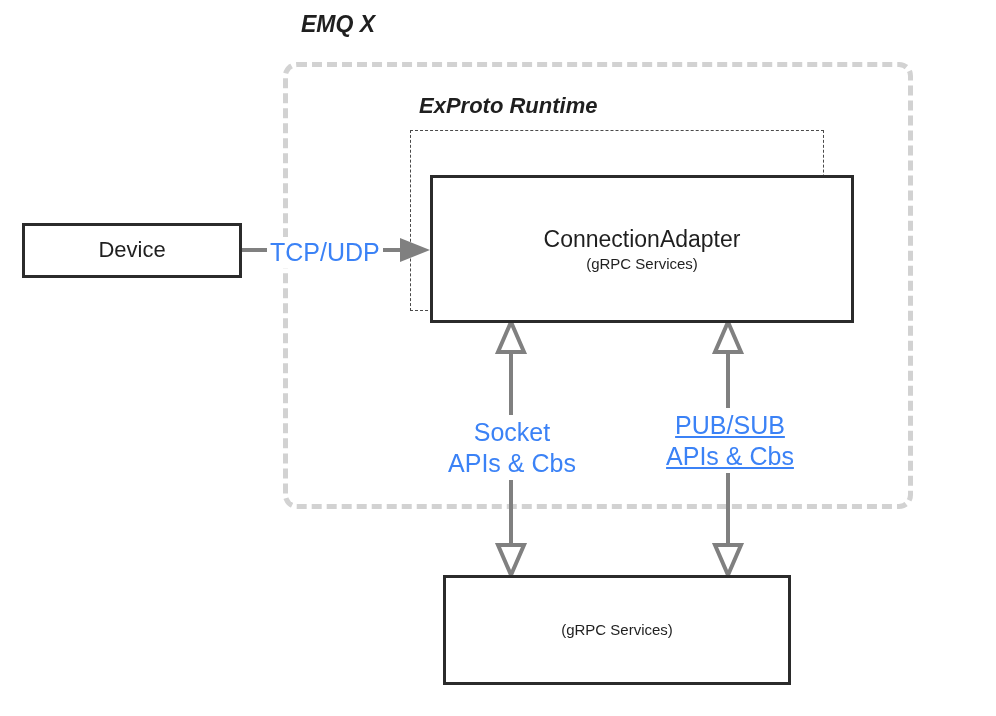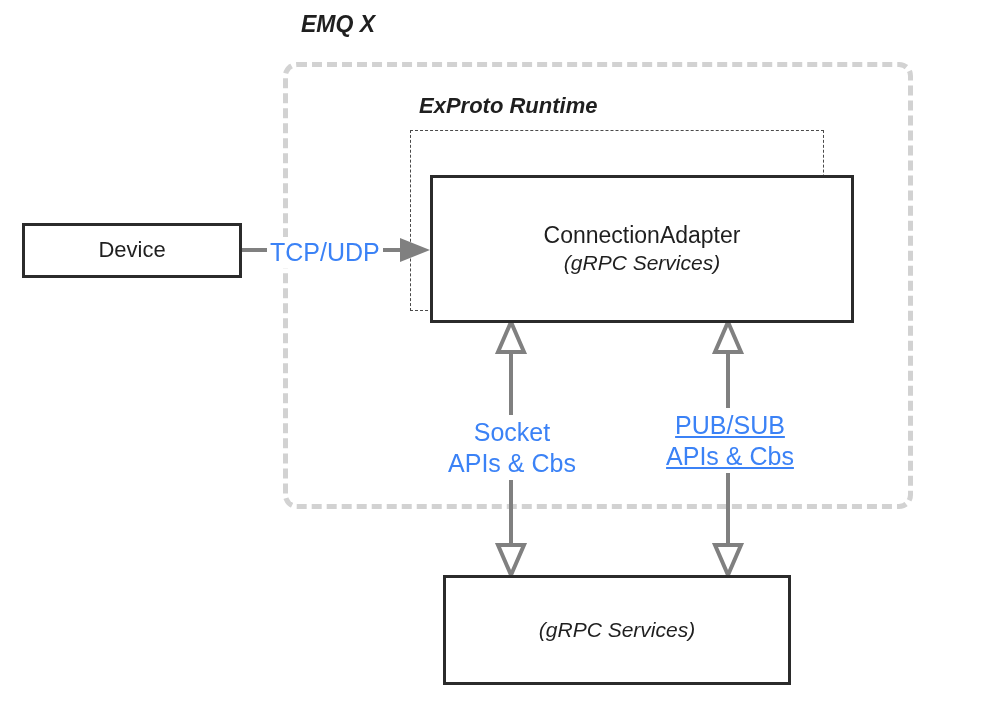--- a/index.html
+++ b/index.html
@@ -67,22 +67,21 @@
     align-items: center;
     justify-content: center;
     color: #1f1f1f;
   }
   .node-box .title {
     font-size: 23px;
     line-height: 1.28;
     white-space: nowrap;
   }
   .node-box .subtitle {
-    font-size: 21px;
-    font-style: italic;
+    font-size: 15px;
     line-height: 1.28;
     white-space: nowrap;
   }
   #device-box {
     left: 22px;
     top: 223px;
     width: 220px;
     height: 55px;
   }
   #device-box .title { font-size: 22px; }

